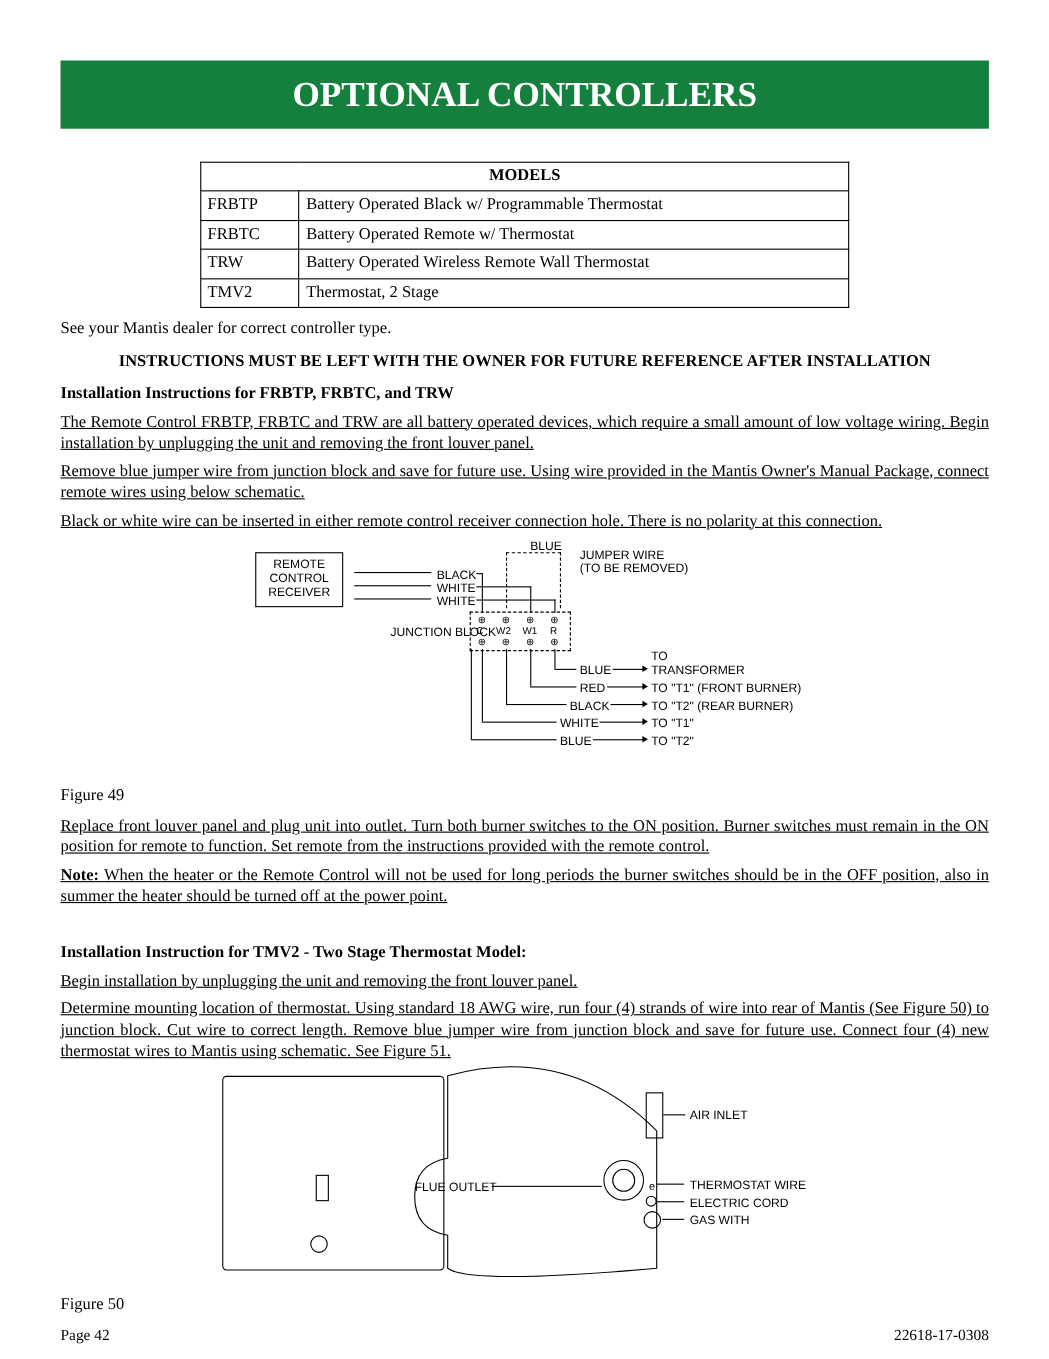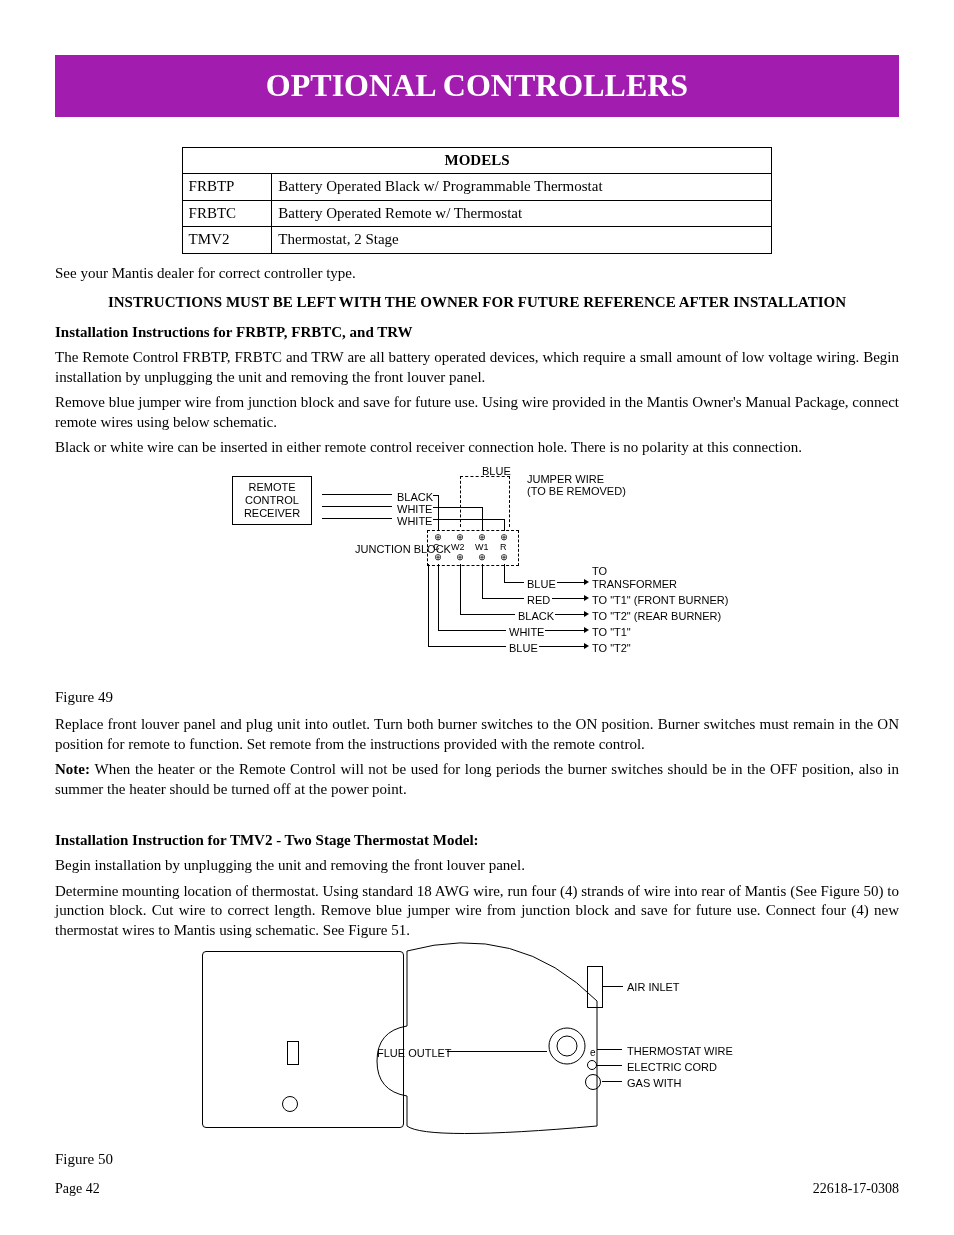--- a/index.html
+++ b/index.html
@@ -5,21 +5,21 @@
   body {
     font-family: "Times New Roman", Times, serif;
     font-size: 15px;
     margin: 0;
     padding: 55px 55px 30px 55px;
     color: #000;
     background: #fff;
     line-height: 1.3;
   }
   .title-bar {
-    background: #a21caf;
+    background: #15803d;
     color: #fff;
     text-align: center;
     font-size: 32px;
     font-weight: bold;
     padding: 10px;
     margin-bottom: 30px;
     font-family: "Times New Roman", Times, serif;
   }
   table.models {
     border-collapse: collapse;
@@ -31,21 +31,21 @@
     padding: 3px 6px;
     text-align: left;
     font-size: 15px;
   }
   table.models th {
     text-align: center;
     font-weight: bold;
   }
   p { margin: 6px 0; }
   .bold { font-weight: bold; }
-  .justify { text-align: justify; }
+  .justify { text-align: justify; text-decoration: underline; }
   .banner {
     font-weight: bold;
     text-align: center;
     margin: 10px 0;
   }
   .figure-caption {
     font-weight: normal;
     margin: 4px 0 8px 0;
   }
   .footer {
@@ -115,20 +115,24 @@
       <tr>
         <th colspan="2">MODELS</th>
       </tr>
   <tr>
         <td>FRBTP</td>
         <td>Battery Operated Black w/ Programmable Thermostat</td>
       </tr>
   <tr>
         <td>FRBTC</td>
         <td>Battery Operated Remote w/ Thermostat</td>
+      </tr>
+  <tr>
+        <td>TRW</td>
+        <td>Battery Operated Wireless Remote Wall Thermostat</td>
       </tr>
   <tr>
         <td>TMV2</td>
         <td>Thermostat, 2 Stage</td>
       </tr>
 </tbody>
   </table>
 
 <p>See your Mantis dealer for correct controller type.</p>
 

